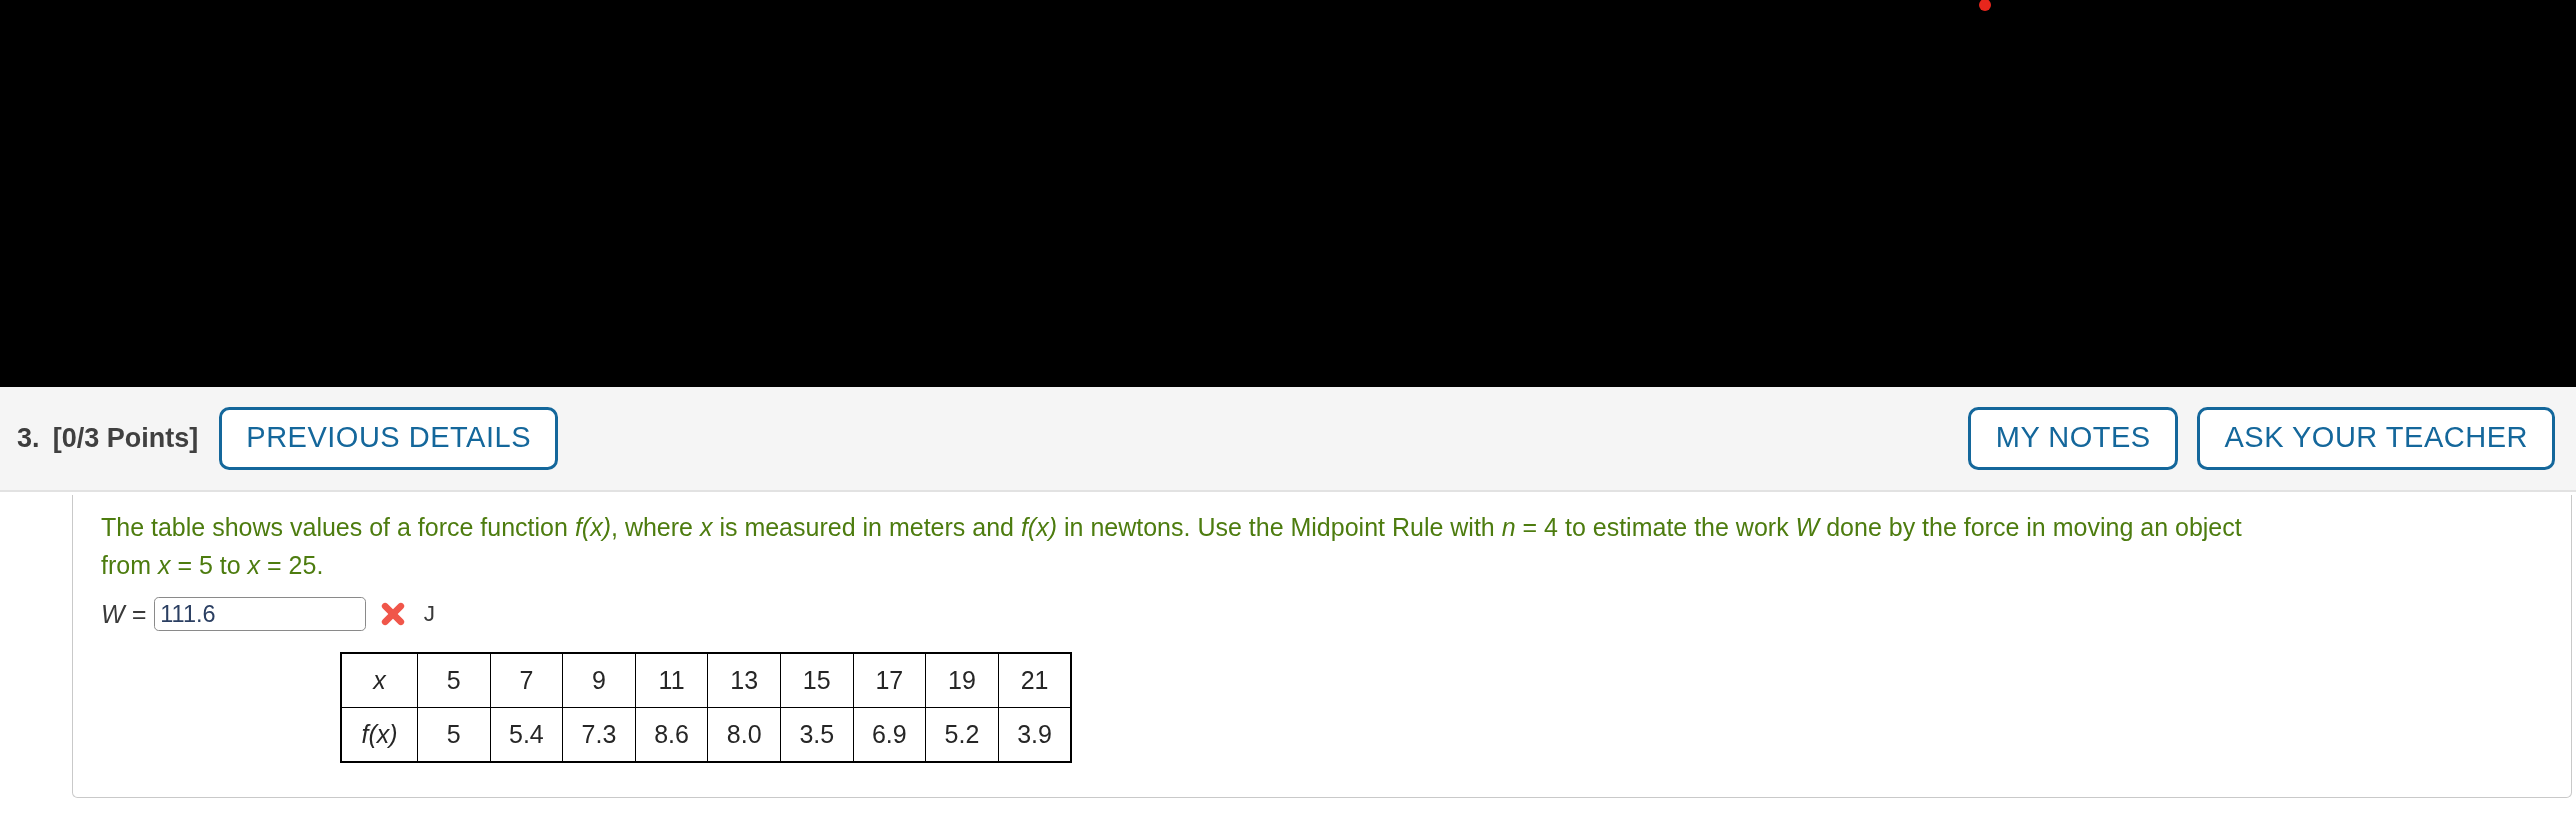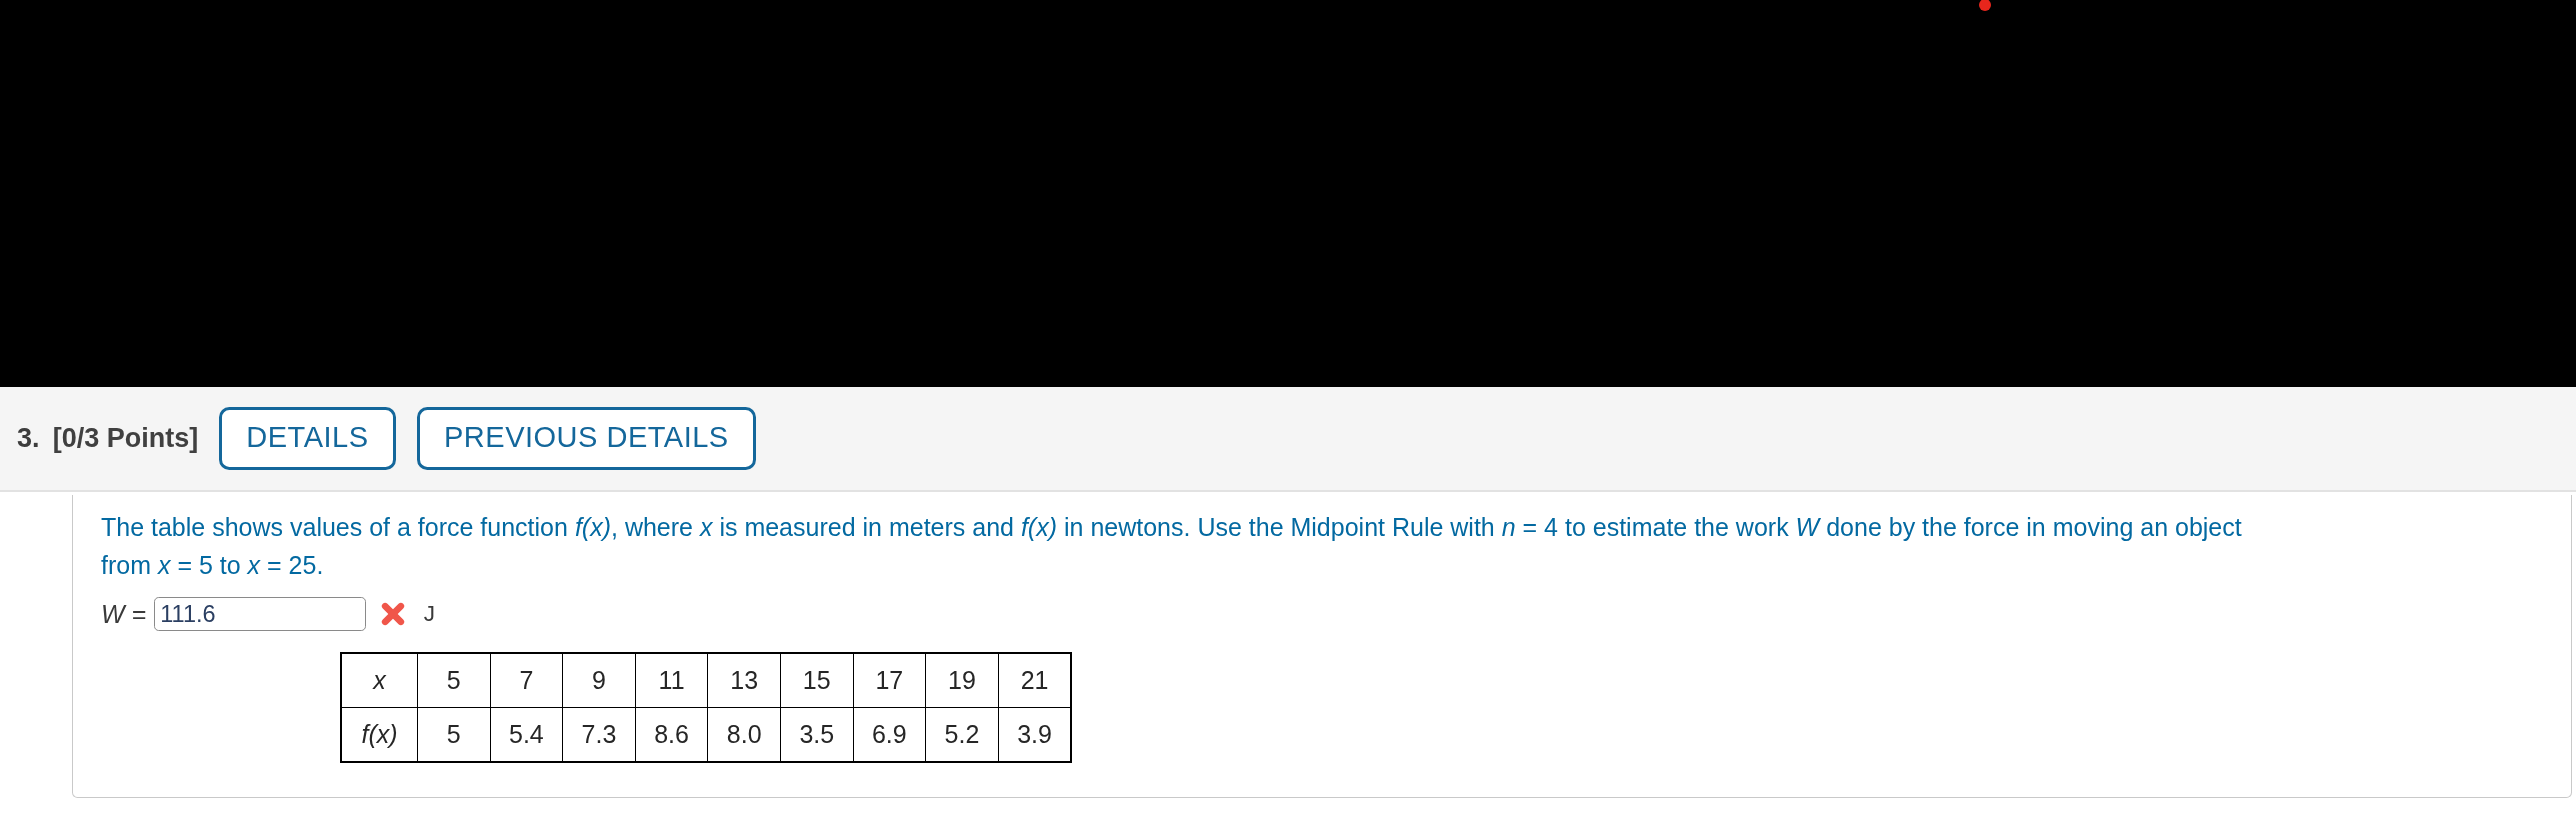--- a/index.html
+++ b/index.html
@@ -108,21 +108,21 @@
     box-sizing: border-box;
   }
   #problem-body {
     position: absolute;
     left: 28px;
     top: 13px;
     width: 2414px;
   }
   .prob-text {
     font-size: 25px;
-    color: #0369a1;
+    color: #4d7c0f;
     line-height: 38px;
     font-family: "Liberation Sans", sans-serif;
   }
   .prob-text i {
     font-style: italic;
   }
 
   
   #answer-row {
     display: flex;
@@ -192,22 +192,25 @@
 <body>
 
 <div id="black-region">
   <div id="cursor-dot"></div>
 </div>
 
 <div id="question-header">
   <div class="header-left">
     <span id="question-number">3.</span>
     <span id="points-label">[0/3 Points]</span>
-    <button class="pill-button">DETAILS</button>
     <button class="pill-button">PREVIOUS DETAILS</button>
+  </div>
+  <div class="header-right">
+    <button class="pill-button">MY NOTES</button>
+    <button class="pill-button">ASK YOUR TEACHER</button>
   </div>
 </div>
 
 <div id="content-card">
   <div id="problem-body">
 
     <div class="prob-text">
       <span>The table shows values of a force function </span><i>f(x)</i><span>, where </span><i>x</i><span> is measured in meters and </span><i>f(x)</i><span> in newtons. Use the Midpoint Rule with </span><i>n</i><span> = 4 to estimate the work </span><i>W</i><span> done by the force in moving an object</span>
     </div>
 

